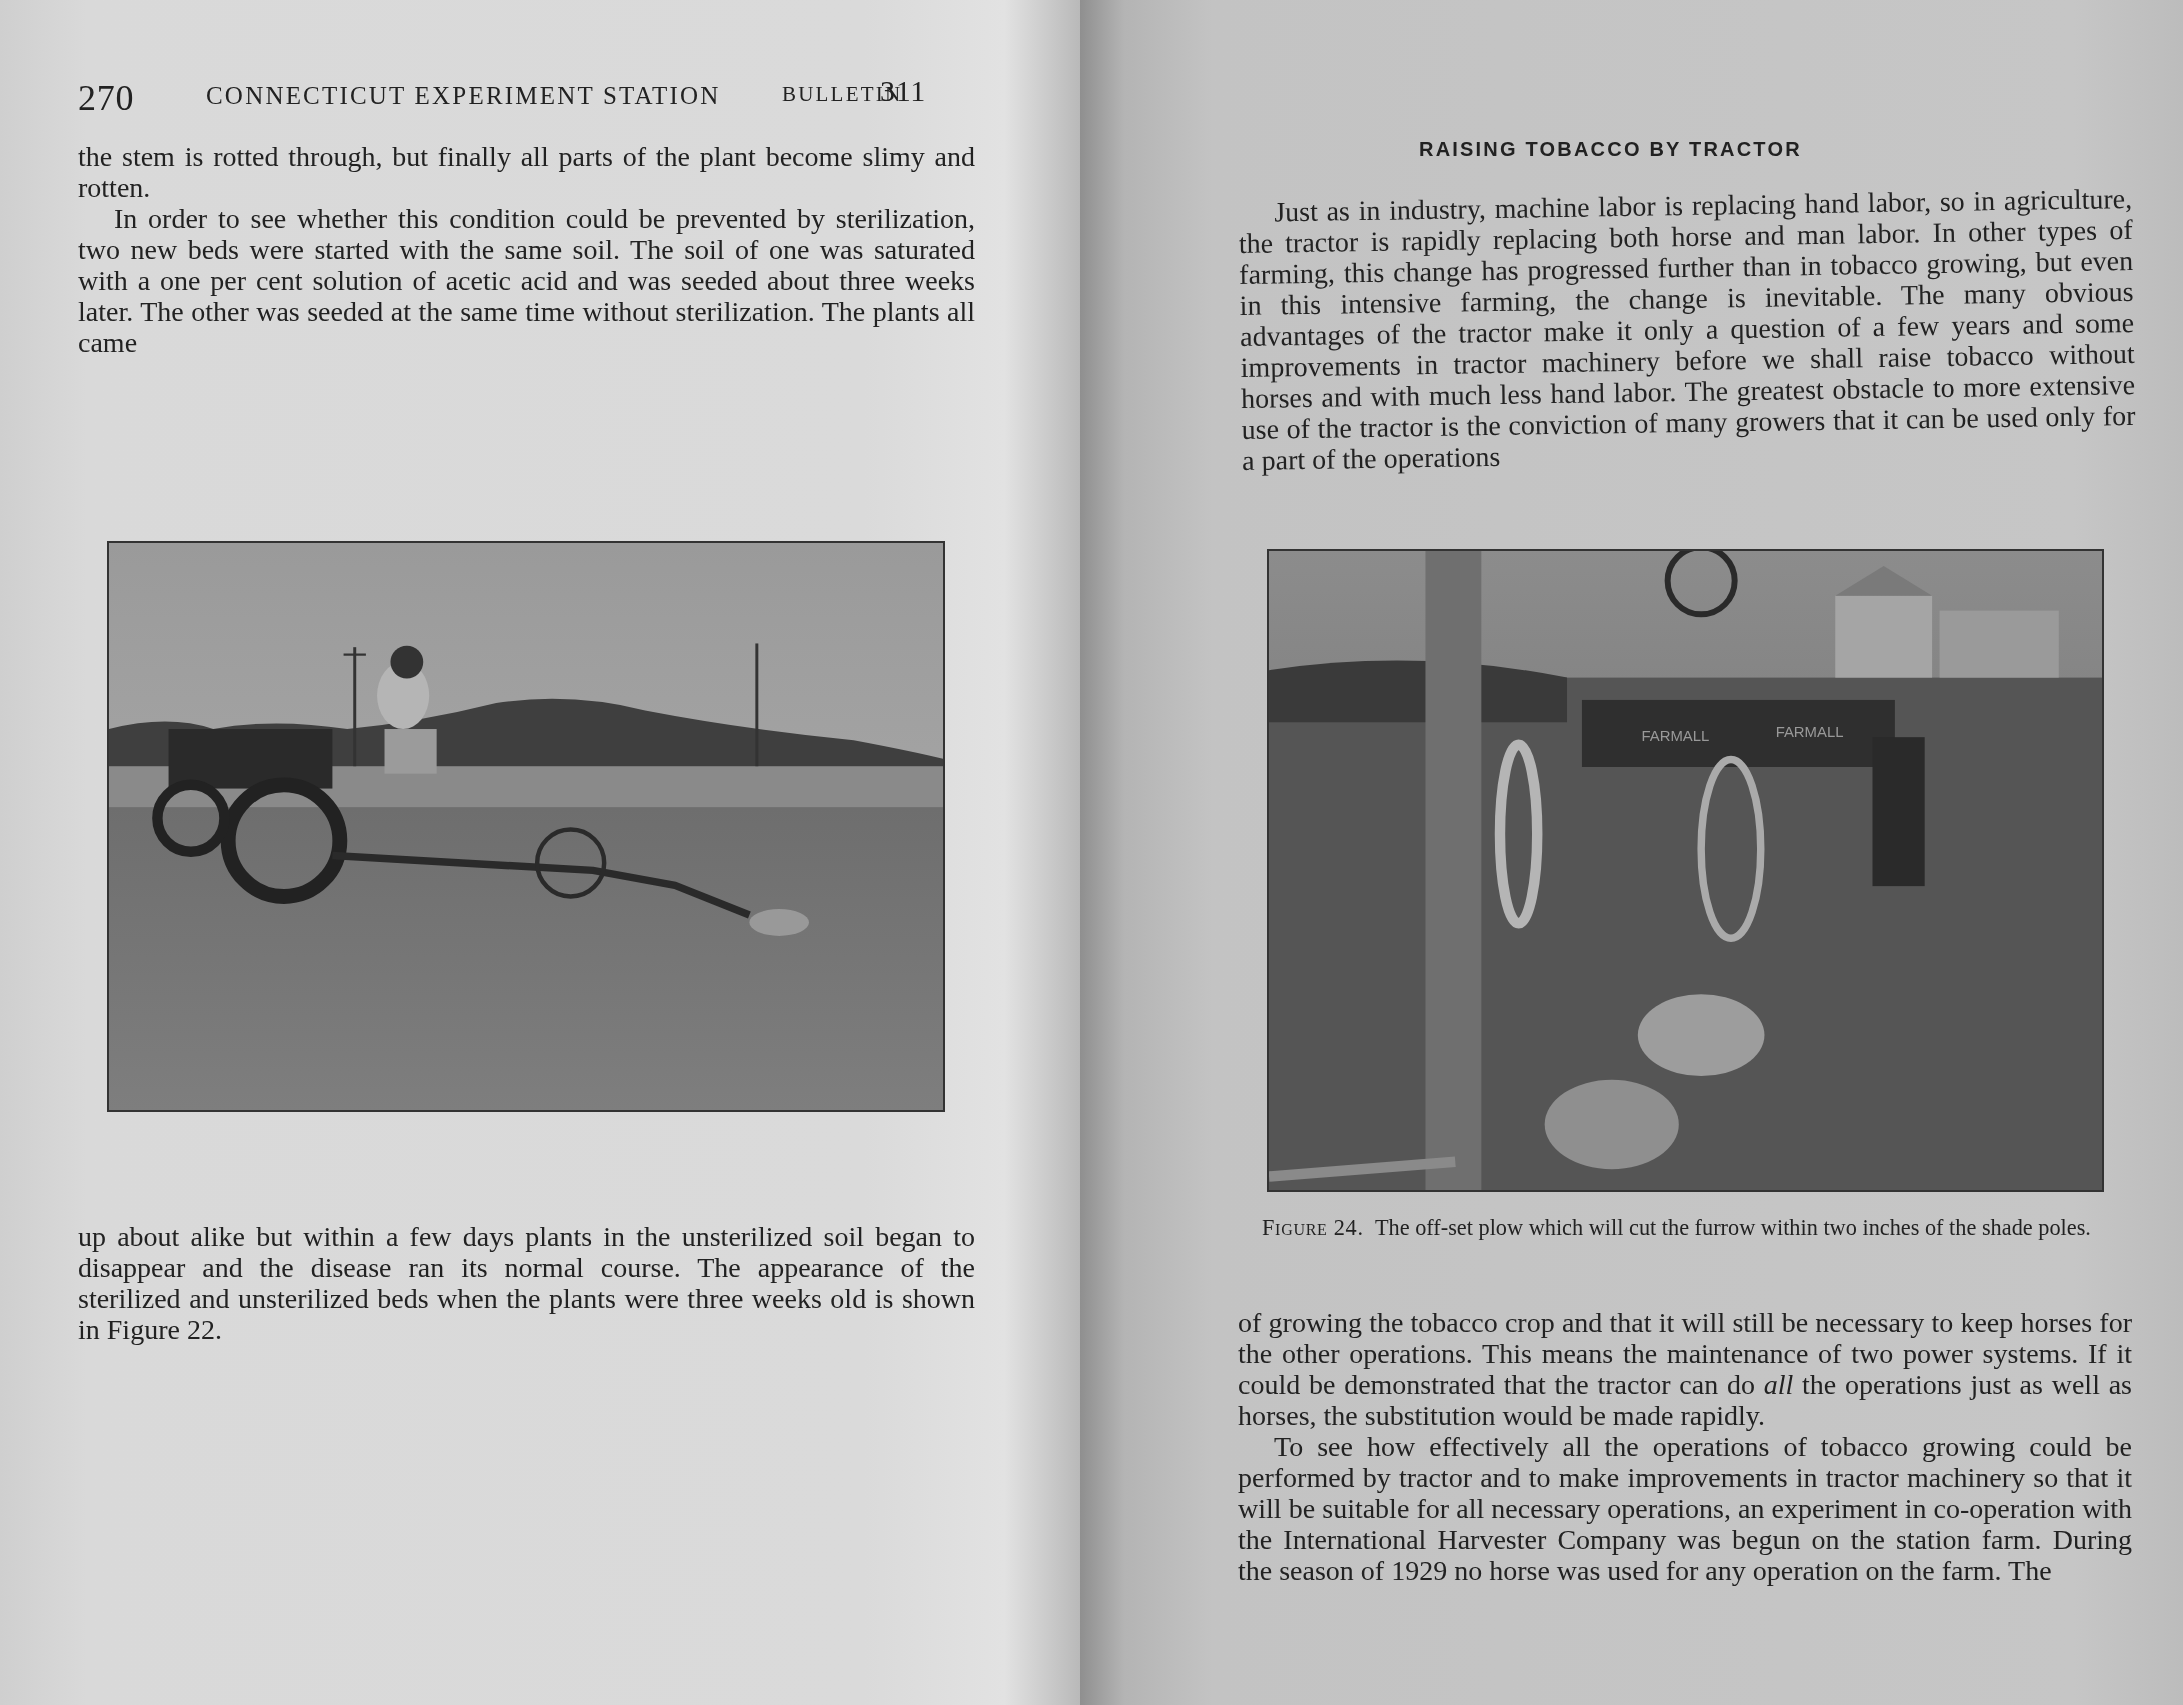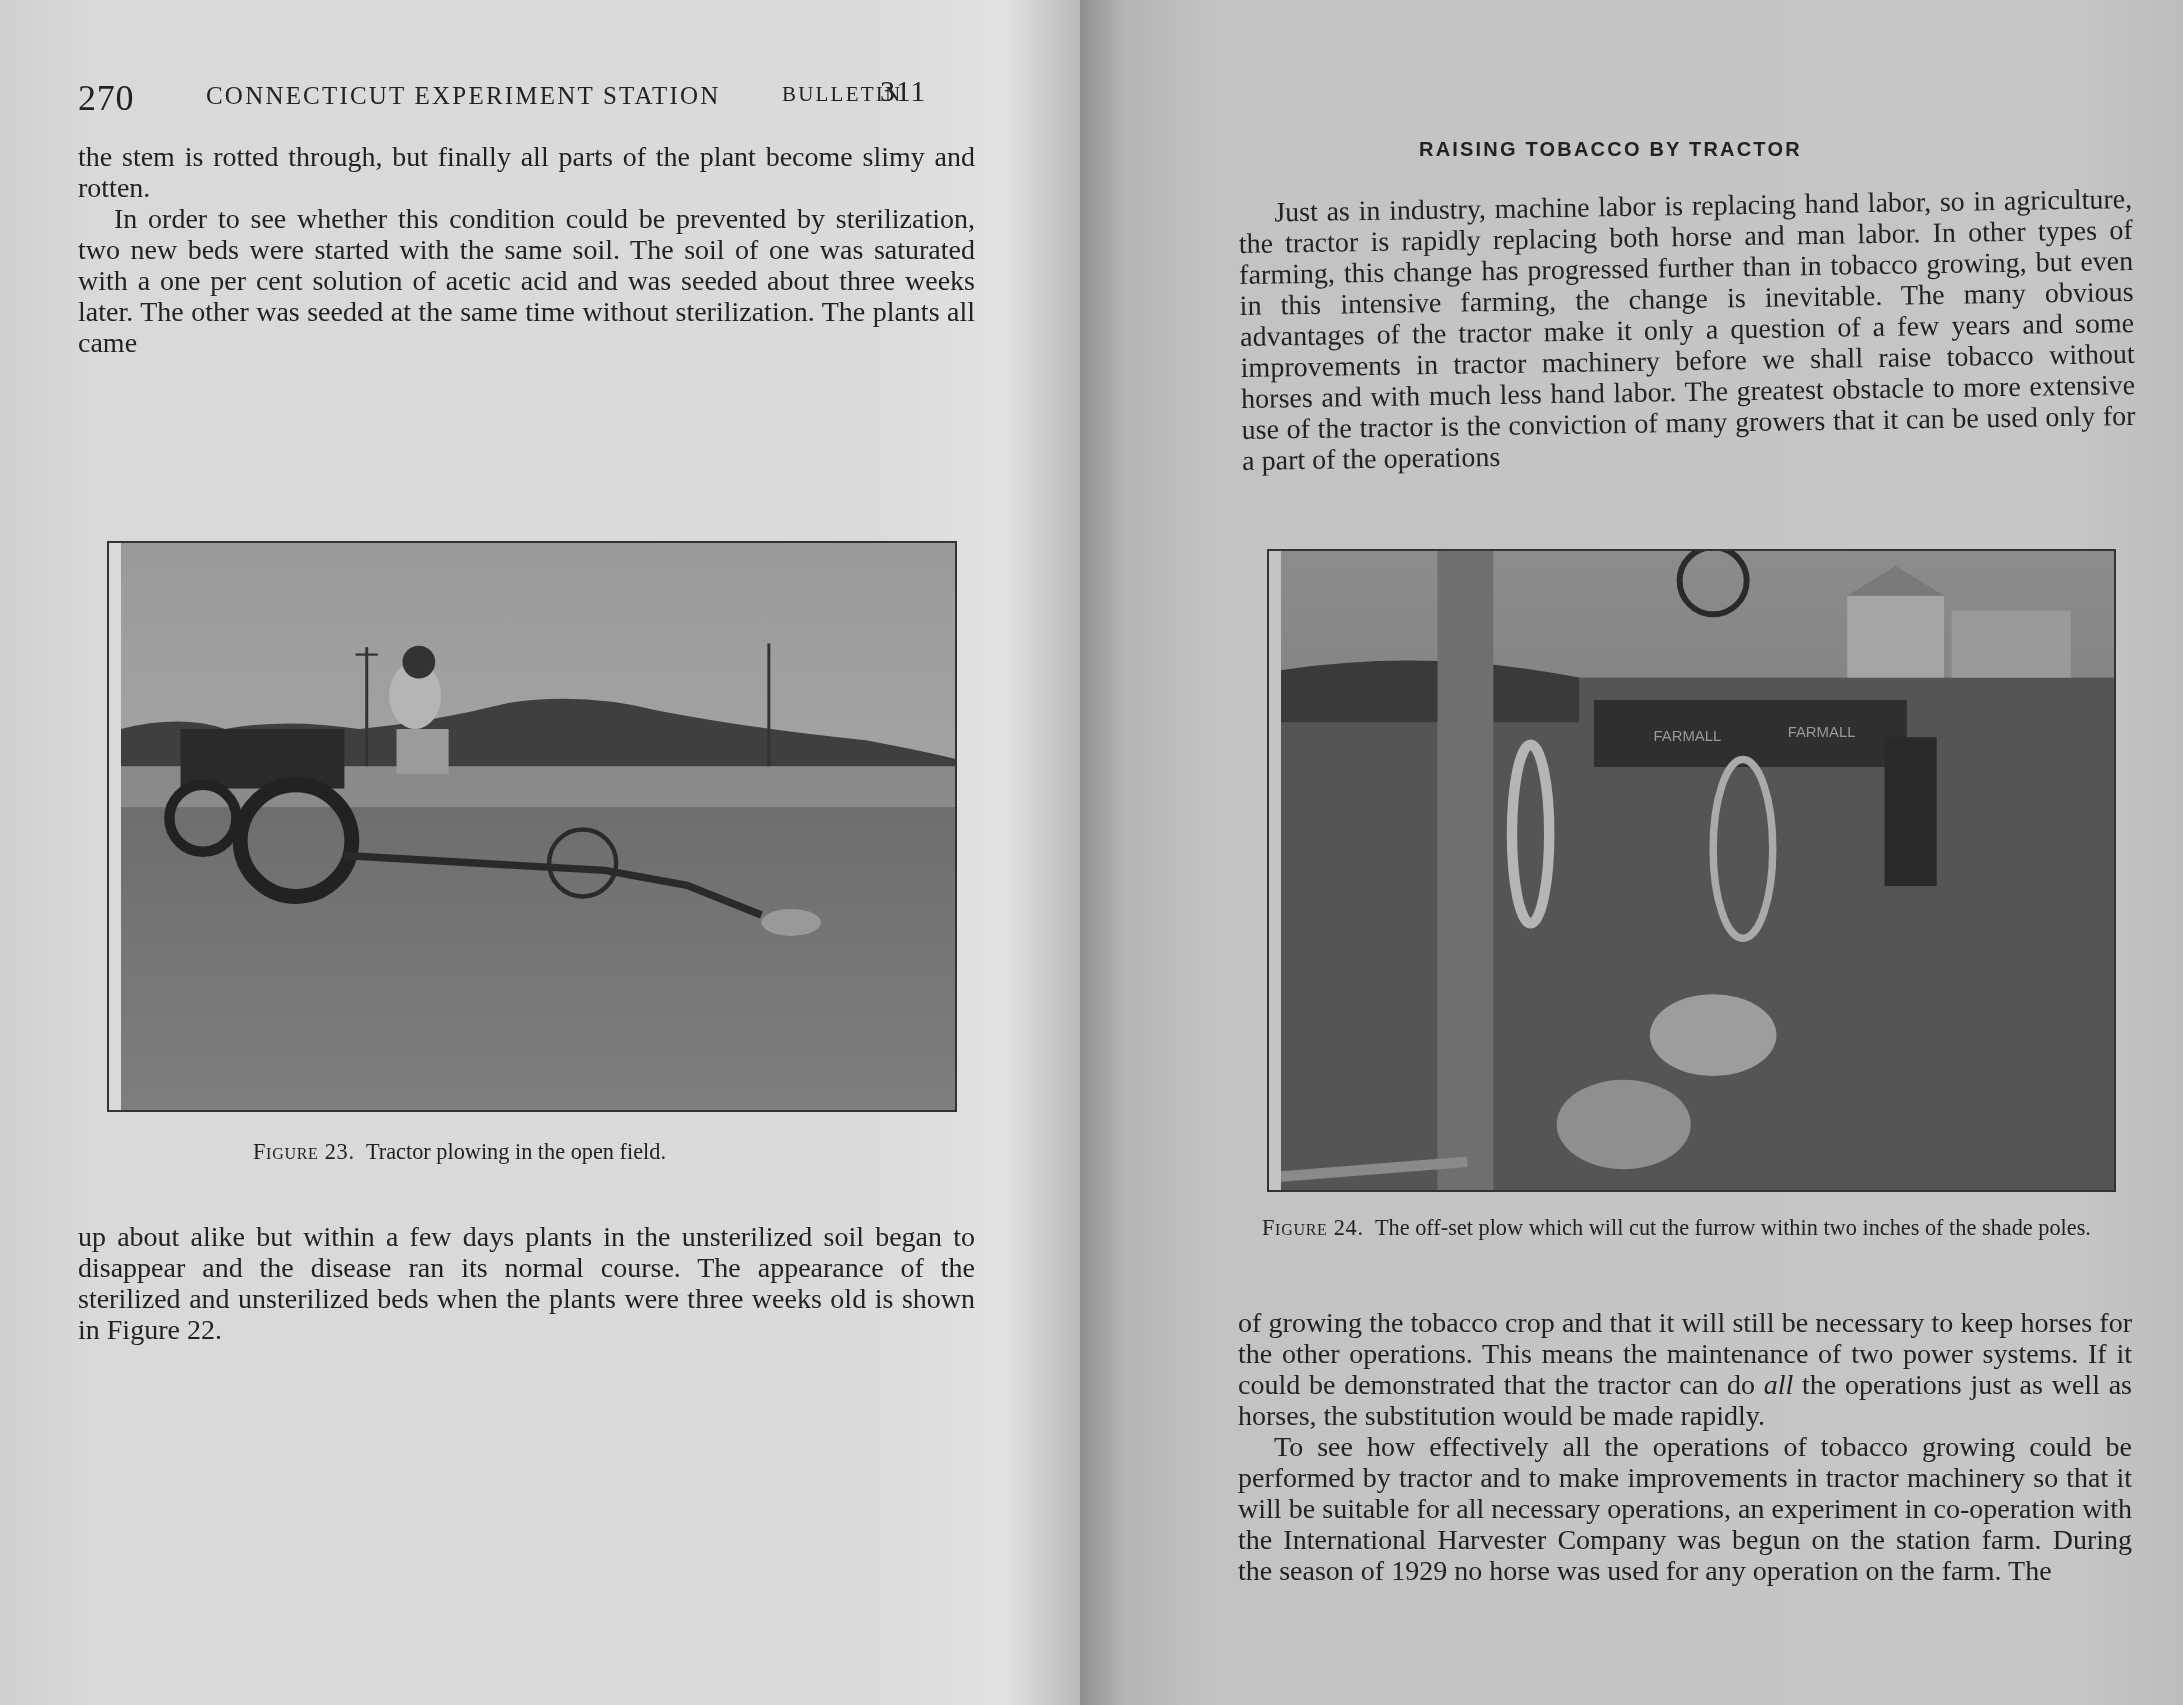--- a/index.html
+++ b/index.html
@@ -11,21 +11,21 @@
   .running-head { position:absolute; top:77px; left:78px; width:894px; height:37px; font-size:25px; letter-spacing:0.7px; }
   .running-head .pageno { position:absolute; left:0; top:0; font-size:36px; }
   .running-head .station { position:absolute; left:128px; top:4.5px; font-size:25px; letter-spacing:2.2px; }
   .running-head .bulletin { position:absolute; left:704px; top:4.5px; font-size:21px; letter-spacing:2.2px; }
   .running-head .bulletin-no { position:absolute; left:802px; top:-3px; font-size:30px; }
   .text-block { position:absolute; font-size:28px; line-height:31px; text-align:justify; }
   .text-block p { margin:0; text-indent:0; }
   .text-block p.indent { text-indent:36px; }
   .left-top { left:78px; top:141px; width:897px; }
   .left-bottom { left:78px; top:1221px; width:897px; }
-  .figure { position:absolute; border:2.2px solid #333; overflow:hidden;padding-left:12px; }
+  .figure { position:absolute; border:2.2px solid #333; overflow:hidden; }
   .fig23 { left:107px; top:541px; width:834px; height:567px; }
   .fig24 { left:1267px; top:549px; width:833px; height:639px; }
   .photo { width:100%; height:100%; }
   .caption { position:absolute; font-size:22.3px; line-height:25px; }
   .caption .fig-label { font-variant:small-caps; letter-spacing:0.7px; }
   .cap23 { left:253px; top:1139px; width:596px; }
   .cap24 { left:1238px; top:1215px; width:894px; text-align:justify; text-indent:24px; }
   .section-title { position:absolute; left:1419px; top:138px; font-family:"Liberation Sans","DejaVu Sans",sans-serif; font-weight:bold; font-size:20px; letter-spacing:2.2px; }
   .right-top { left:1238px; top:197px; width:894px; transform:rotate(-0.9deg); transform-origin:left top; }
   .right-bottom { left:1238px; top:1307px; width:894px; }
@@ -75,23 +75,20 @@
           <ellipse cx="395" cy="205" rx="35" ry="45" fill="#b5b5b5"></ellipse>
           <circle cx="400" cy="160" r="22" fill="#333"></circle>
           <rect x="370" y="250" width="70" height="60" fill="#9b9b9b"></rect>
         </g>
         <path d="M300 420 L650 440 L760 460 L860 500" stroke="#2a2a2a" stroke-width="10" fill="none"></path>
         <circle cx="620" cy="430" r="45" fill="none" stroke="#2a2a2a" stroke-width="6"></circle>
         <ellipse cx="900" cy="510" rx="40" ry="18" fill="#999"></ellipse>
       </svg>
     </div>
 
-    <div class="caption cap23">
-      <span class="fig-label">Figure 23.</span>&nbsp;&nbsp;<span>Tractor plowing in the open field.</span>
-    </div>
 
     <div class="text-block left-bottom">
       <p>up about alike but within a few days plants in the unsterilized soil began to disappear and the disease ran its normal course. The appearance of the sterilized and unsterilized beds when the plants were three weeks old is shown in Figure 22.</p>
     </div>
   </div>
 
   <div class="page page-right"></div>
 
   <div class="section-title">RAISING TOBACCO BY TRACTOR</div>
 

